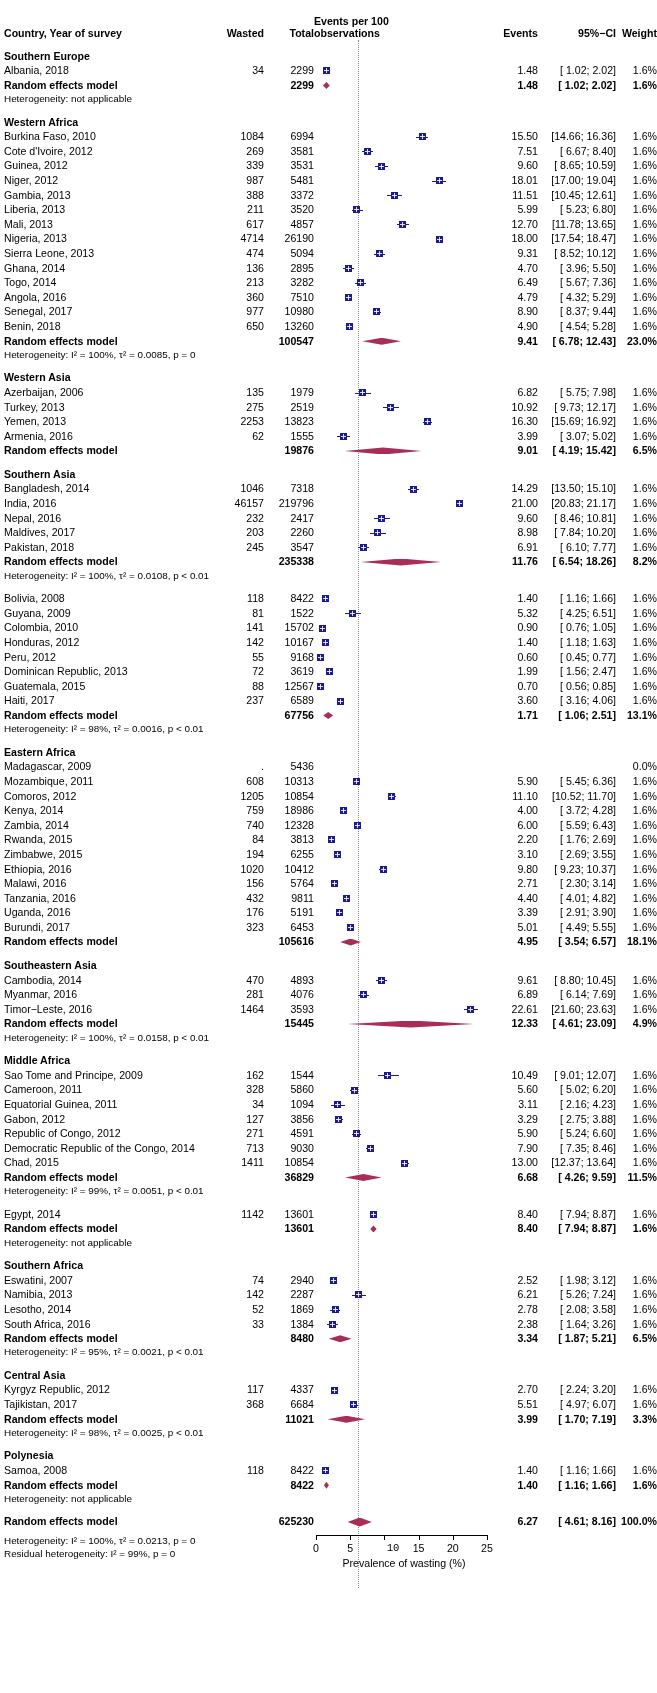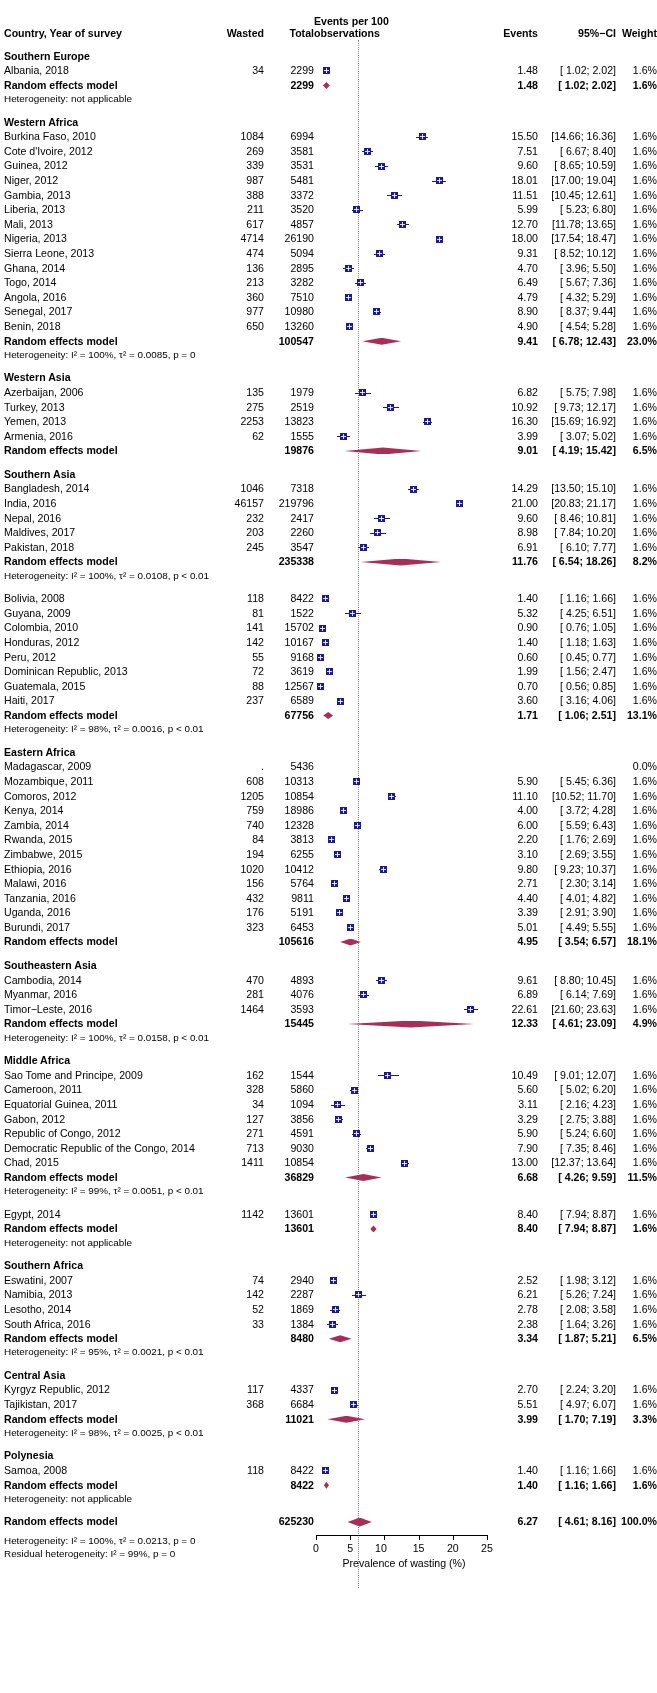--- a/index.html
+++ b/index.html
@@ -1012,21 +1012,21 @@
       <div class="het">Residual heterogeneity: I² = 99%, p = 0</div>
     </div>
     <div class="baxis" id="axisBlock">
       <div class="axis-line"></div>
       <div id="ticks">
           <div class="tick" style="left: 2px;"></div>
           <div class="ticklab" style="left: 2px;">0</div>
           <div class="tick" style="left: 36.2px;"></div>
           <div class="ticklab" style="left: 36.2px;">5</div>
           <div class="tick" style="left: 70.4px;"></div>
-          <div class="ticklab" style="left: 67px;">10</div>
+          <div class="ticklab" style="left: 79px; font-family: Liberation Mono, monospace;">10</div>
           <div class="tick" style="left: 104.6px;"></div>
           <div class="ticklab" style="left: 104.6px;">15</div>
           <div class="tick" style="left: 138.8px;"></div>
           <div class="ticklab" style="left: 138.8px;">20</div>
           <div class="tick" style="left: 173px;"></div>
           <div class="ticklab" style="left: 173px;">25</div>
         </div>
       <div class="xlabel">Prevalence of wasting (%)</div>
     </div>
   </div>

